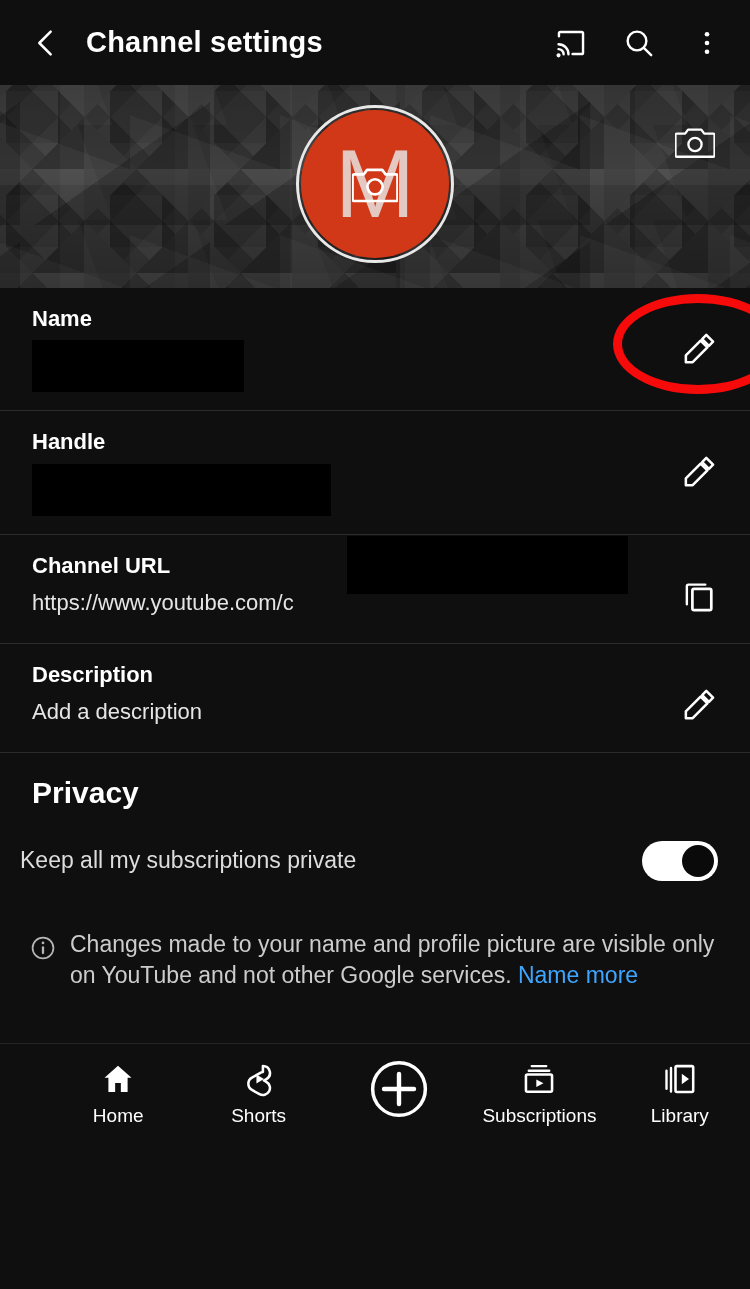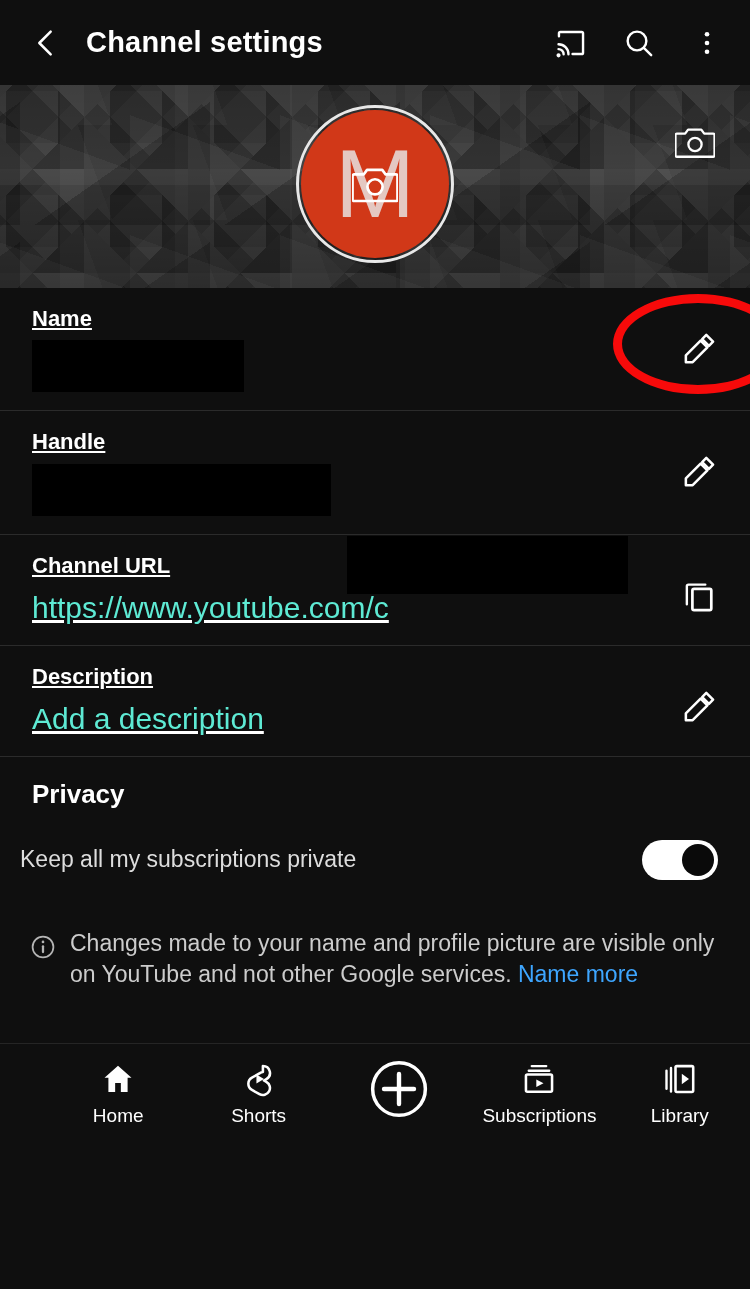--- a/index.html
+++ b/index.html
@@ -153,32 +153,31 @@
     width: 100%;
   }
   .row {
     position: relative;
     width: 750px;
     padding: 18px 22px 18px 32px;
     min-height: 104px;
     display: flex;
     align-items: flex-start;
     cursor: pointer;
-    text-decoration: underline;
   }
   .row-main { flex: 1 1 auto; min-width: 0; }
   .row-label {
     font-size: 22px;
     font-weight: bold;
     color: #ffffff;
     line-height: 1.2;
   }
   .row-sub {
-    font-size: 30px;
-    color: #5eead4;
+    font-size: 22px;
+    color: #e5e5e5;
     margin-top: 10px;
     line-height: 1.25;
     white-space: nowrap;
   }
   .row-action {
     flex: 0 0 auto;
     width: 58px; height: 58px;
     display: flex; align-items: center; justify-content: center;
     margin-top: 14px;
     cursor: pointer;
@@ -197,21 +196,21 @@
     width: 281px; height: 58px;
     z-index: 3;
   }
 
   .row-url { position: relative; }
 
   
   .privacy-head {
     padding: 22px 32px 4px 32px;
   }
-  .privacy-head .row-label { font-size: 26px; }
+  .privacy-head .row-label { font-size: 30px; }
   .privacy-row {
     width: 750px;
     padding: 26px 32px 22px 20px;
     display: flex;
     align-items: center;
     cursor: pointer;
   }
   .privacy-text {
     font-size: 23px;
     color: #dddddd;

